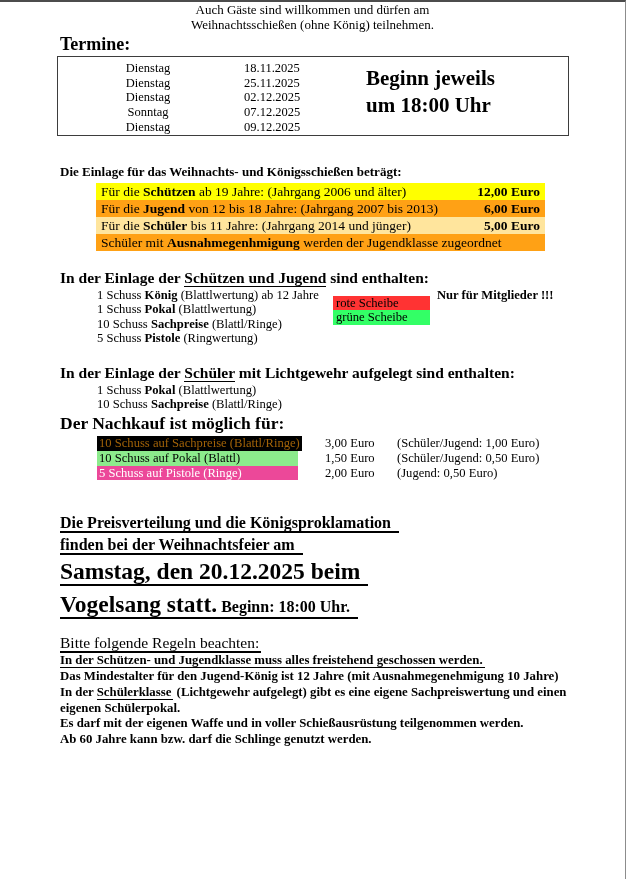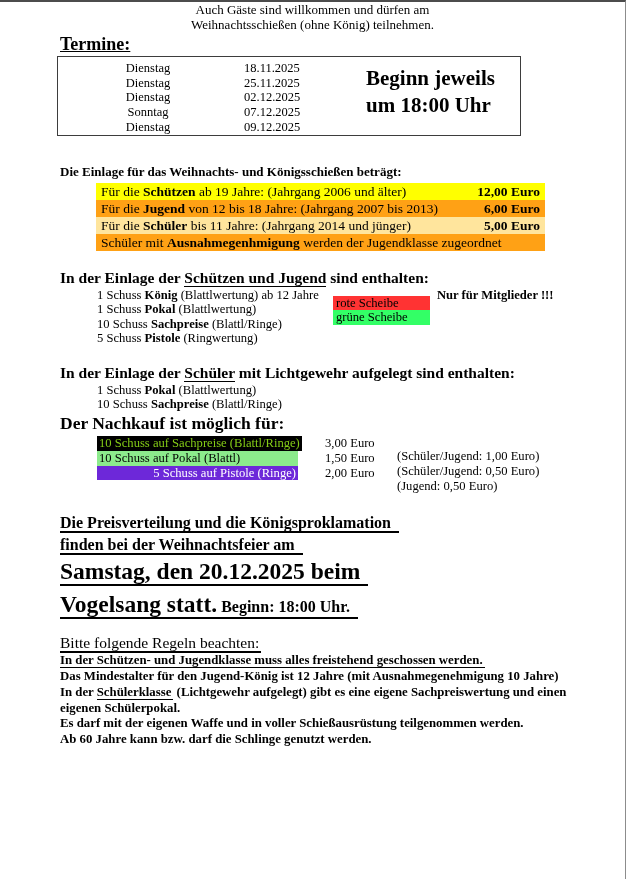--- a/index.html
+++ b/index.html
@@ -15,23 +15,23 @@
   .hl {
     display:inline-block; padding:2px 12px 0 12px;
     border-bottom:2px solid #151515;
     box-shadow:0 4px 0 0 #c9f51e;
     font-size:29px; line-height:1.12; font-weight:400;
   }
   .hl-2 { word-spacing:6px; }
   
   .subtitle { text-align:center; font-size:13px; line-height:15px; }
   
-  .termine-h { margin:2px 0 1px 60px; font-size:18px; font-weight:bold; line-height:21px;text-decoration:underline; }
+  .termine-h { margin:2px 0 1px 60px; font-size:18px; font-weight:bold; line-height:21px; }
   .termine-box {
-    margin-left:57px; width:464px; height:80px; box-sizing:border-box;
+    margin-left:57px; width:512px; height:80px; box-sizing:border-box;
     border:1.5px solid #3d3d3d; display:flex; align-items:flex-start;
   }
   .sched { margin:4px 0 0 40px; font-size:12.5px; line-height:14.7px; }
   .srow { display:flex; }
   .day  { display:inline-block; width:100px; text-align:center; }
   .date { display:inline-block; margin-left:46px; width:95px; text-align:left; }
   .beginn { margin:8px 0 0 27px; font-size:21px; font-weight:bold; line-height:27px; }
   
   .einlage-h { margin:25px 0 1px 60px; font-size:13px; font-weight:bold; line-height:21px; }
   .fee-rows { margin-left:96px; width:449px; font-size:13.5px; }
@@ -43,21 +43,21 @@
   .items { margin-left:97px; font-size:12.6px; }
   .item { position:relative; line-height:14.4px; height:14.4px; white-space:nowrap; }
   .chip { position:absolute; left:236px; top:8px; width:97px; padding-left:3px; box-sizing:border-box; }
   .note { position:absolute; left:340px; top:0; font-weight:bold; white-space:nowrap; }
   
   .nk-h { margin:2px 0 2px 60px; font-size:17.5px; font-weight:bold; line-height:21px; }
   .nk-rows { margin-left:97px; font-size:12.6px; }
   .nk-row { position:relative; line-height:14.6px; height:14.6px; white-space:nowrap; }
   .nk-label { display:inline-block; min-width:201px; padding:0 2px; box-sizing:border-box; }
   .nk-price { position:absolute; left:228px; top:0; }
-  .nk-note  { position:absolute; left:300px; top:13px; }
+  .nk-note  { position:absolute; left:300px; top:0; }
   
   .preis { margin:32px 0 0 60px; }
   .pl  { font-size:16px;   font-weight:bold; line-height:21.5px; }
   .pbig{ font-size:23.5px; font-weight:bold; line-height:33px; }
   .ub   { border-bottom:2px solid #000; padding-right:8px; }
   .psuffix { font-size:16px; }
   
   .regeln { margin:10px 0 0 60px; width:540px; }
   .rh { font-size:15.5px; font-weight:normal; line-height:20px; }
   .rule { font-size:12.8px; font-weight:bold; line-height:15.8px; }
@@ -150,31 +150,31 @@
       <span class="lbl"><span>1 Schuss </span><b>Pokal</b><span> (Blattlwertung)</span></span>
     </div>
     <div class="item">
       <span class="lbl"><span>10 Schuss </span><b>Sachpreise</b><span> (Blattl/Ringe)</span></span>
     </div>
   </div>
 
   <div class="nk-h">Der Nachkauf ist möglich für:</div>
   <div class="nk-rows">
     <div class="nk-row">
-      <span class="nk-label" style="background-color: rgb(0, 0, 0); color: #84cc16;">10 Schuss auf Sachpreise (Blattl/Ringe)</span>
+      <span class="nk-label" style="background-color: rgb(0, 0, 0); color: #a16207;">10 Schuss auf Sachpreise (Blattl/Ringe)</span>
       <span class="nk-price">3,00 Euro</span>
       <span class="nk-note">(Schüler/Jugend: 1,00 Euro)</span>
     </div>
     <div class="nk-row">
       <span class="nk-label" style="background-color: rgb(140, 235, 140); color: rgb(0, 0, 0);">10 Schuss auf Pokal (Blattl)</span>
       <span class="nk-price">1,50 Euro</span>
       <span class="nk-note">(Schüler/Jugend: 0,50 Euro)</span>
     </div>
     <div class="nk-row">
-      <span class="nk-label" style="background-color: #6d28d9; color: rgb(255, 255, 255); text-align: right;">5 Schuss auf Pistole (Ringe)</span>
+      <span class="nk-label" style="background-color: #ec4899; color: rgb(255, 255, 255);">5 Schuss auf Pistole (Ringe)</span>
       <span class="nk-price">2,00 Euro</span>
       <span class="nk-note">(Jugend: 0,50 Euro)</span>
     </div>
   </div>
 
   <div class="preis">
     <div class="pl"><span class="ub">Die Preisverteilung und die Königsproklamation</span></div>
     <div class="pl"><span class="ub">finden bei der Weihnachtsfeier am</span></div>
     <div class="pbig"><span class="ub">Samstag, den 20.12.2025 beim</span></div>
     <div class="pbig"><span class="ub"><span>Vogelsang statt.</span><span class="psuffix"> Beginn: 18:00 Uhr.</span></span></div>

